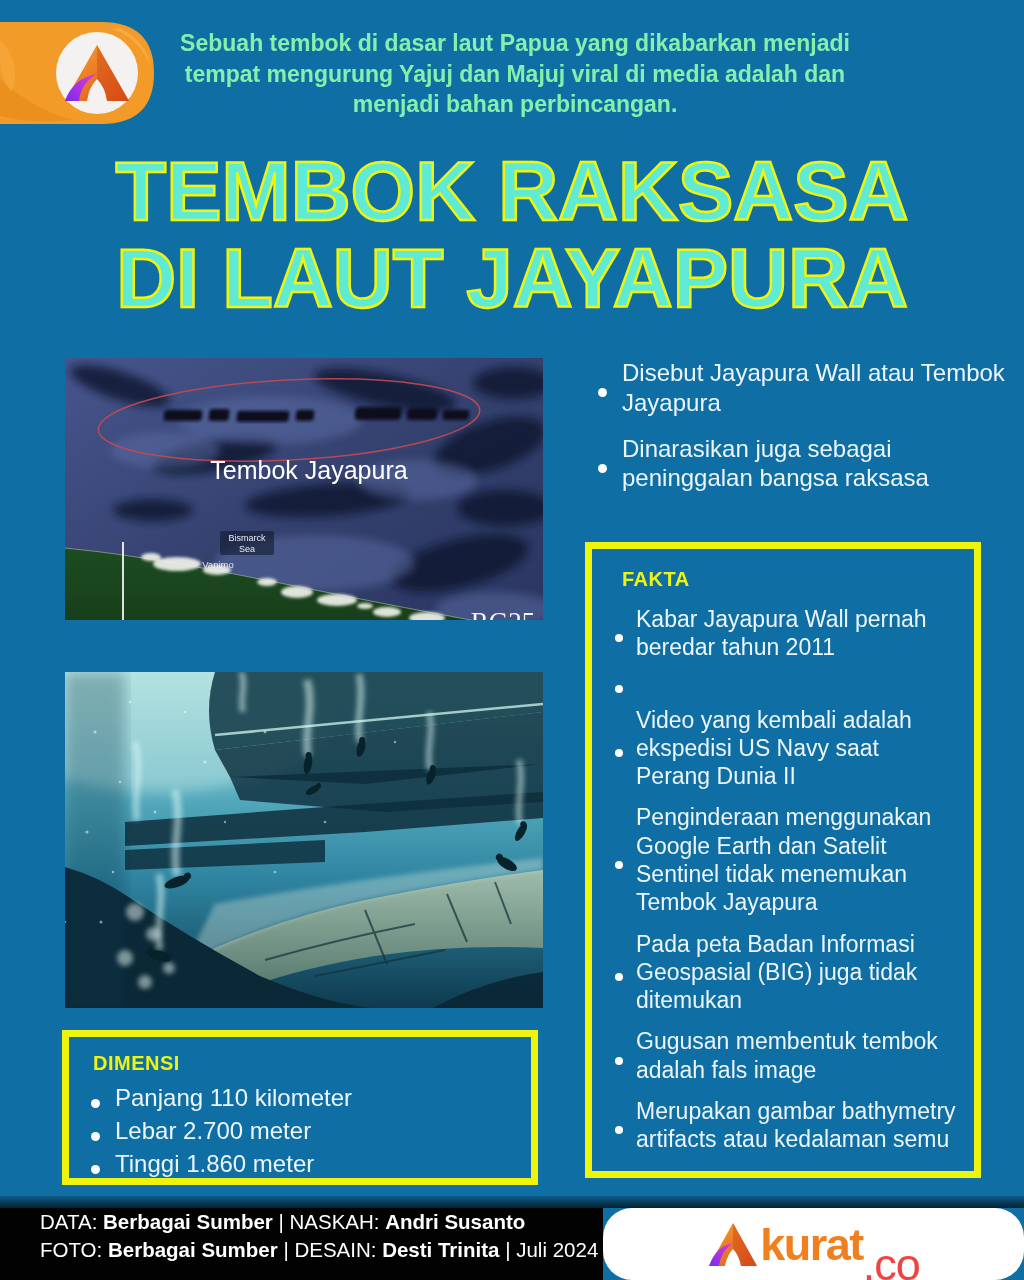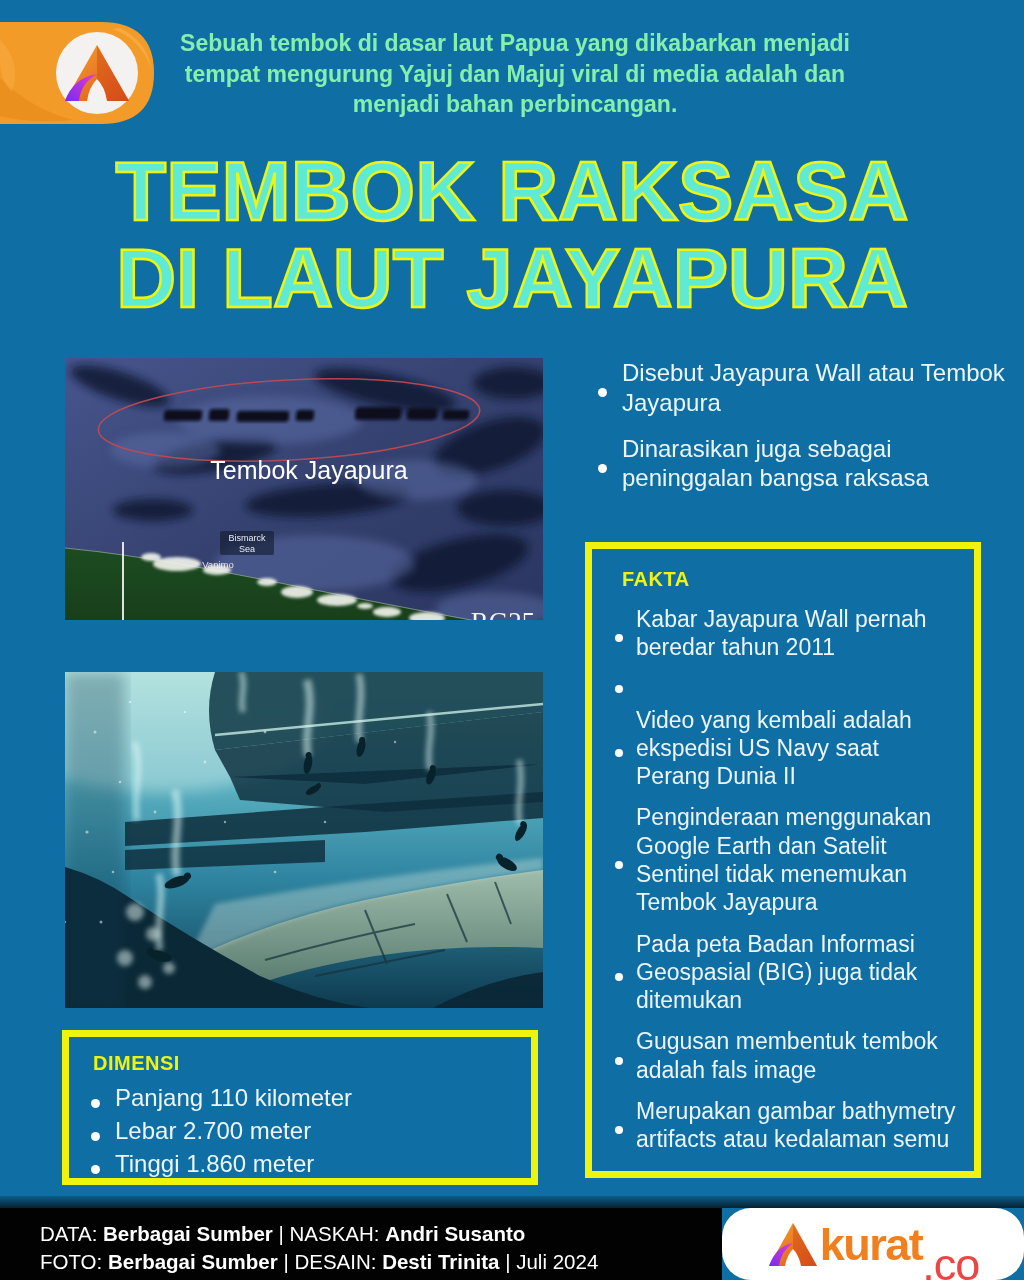--- a/index.html
+++ b/index.html
@@ -37,22 +37,22 @@
   .fakta-box li{font-size:23px;line-height:1.23;margin-bottom:13px;}
   .fakta-box .dot{width:8px;height:8px;margin-top:10px;margin-right:13px;}
   .dimensi-box{left:62px;top:1022px;width:476px;height:155px;padding:13px 18px 0 22px;margin-top:8px;}
   .dimensi-box h2{margin:2px 0 7px 2px;}
   .dimensi-box li{font-size:24px;line-height:1.33;margin-bottom:1px;}
   .dimensi-box .dot{margin-top:11px;}
   
   .footer-shadow{position:absolute;left:0;top:1196px;width:1024px;height:12px;
     background:linear-gradient(#0d5c8a,#04222f);}
   .footer{position:absolute;left:0;top:1208px;width:1024px;height:72px;display:flex;}
-  .credits{width:722px;background:#020202;color:#ffffff;box-sizing:border-box;
-    padding:12px 0 0 40px;font-size:20.5px;line-height:28px;font-weight:400;}
+  .credits{width:603px;background:#020202;color:#ffffff;box-sizing:border-box;
+    padding:0 0 0 40px;font-size:20.5px;line-height:28px;font-weight:400;}
   .credits b{font-weight:700;}
   .brand-box{flex:1;background:#ffffff;display:flex;align-items:center;justify-content:center;border-radius:29px;}
   .brand-word{font-size:45px;font-weight:700;letter-spacing:-1.5px;color:#f0801f;line-height:1;}
   .brand-co{font-size:45px;font-weight:400;letter-spacing:-1px;color:#ef4444;line-height:1;margin-top:41px;}
 </style>
 </head>
 <body>
 
 <div id="poster">
 

